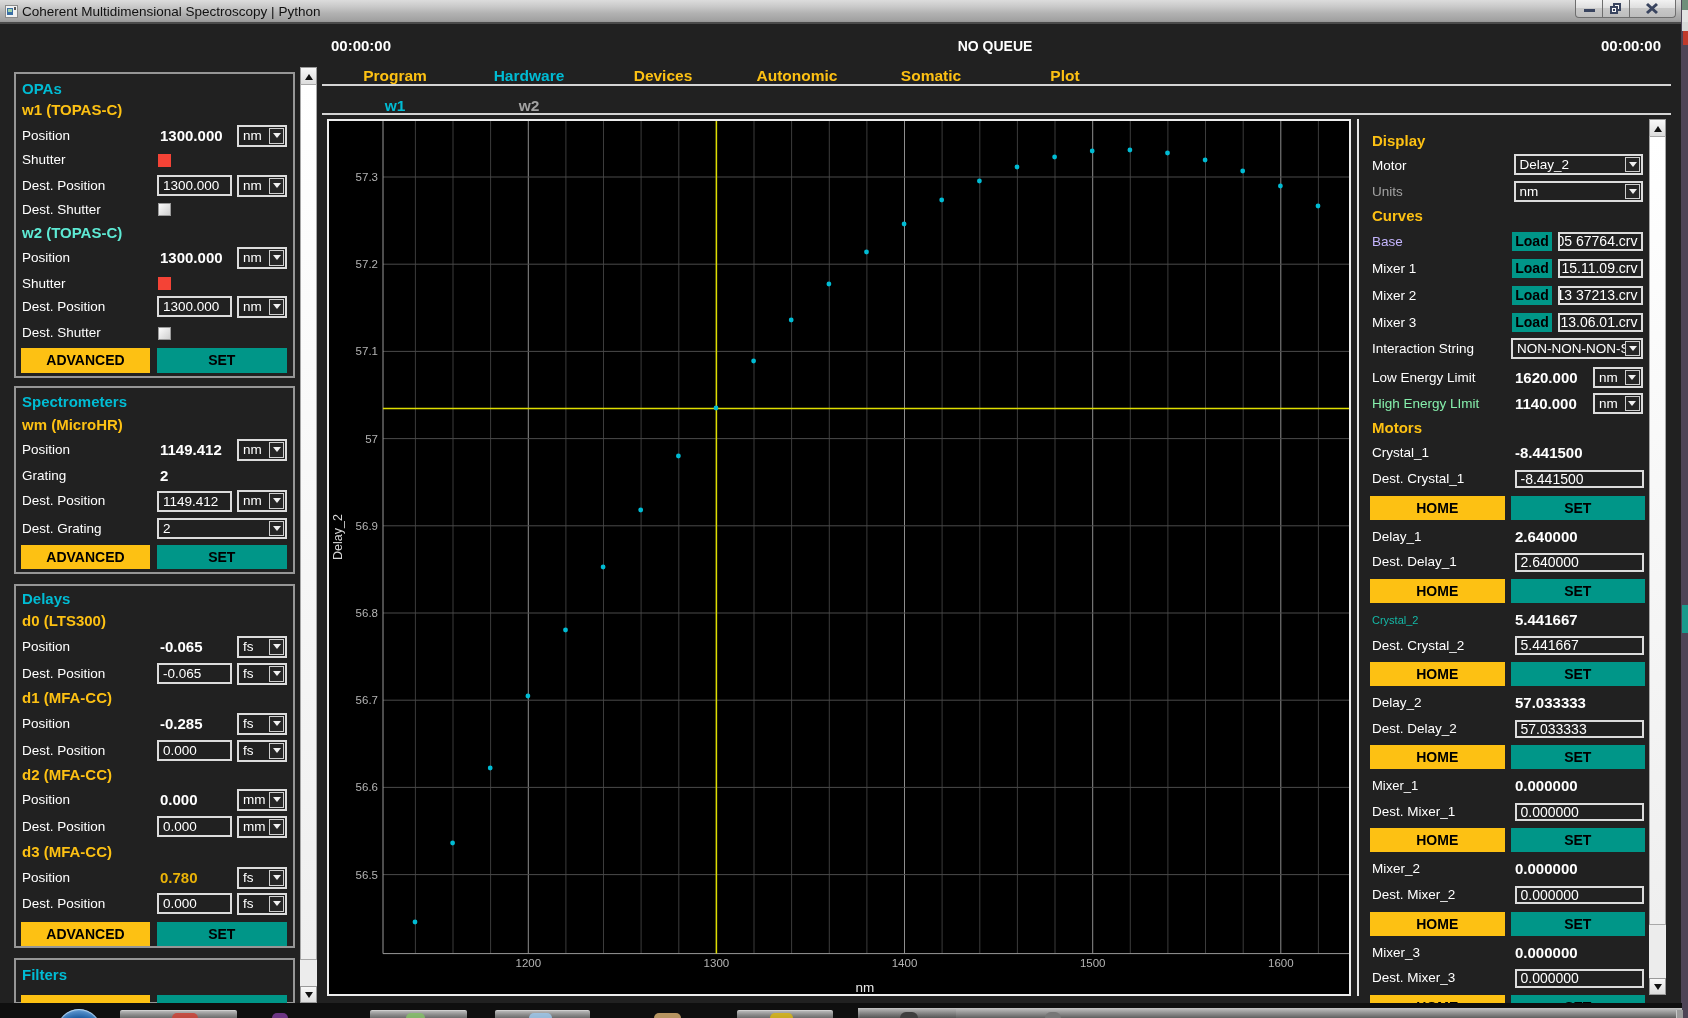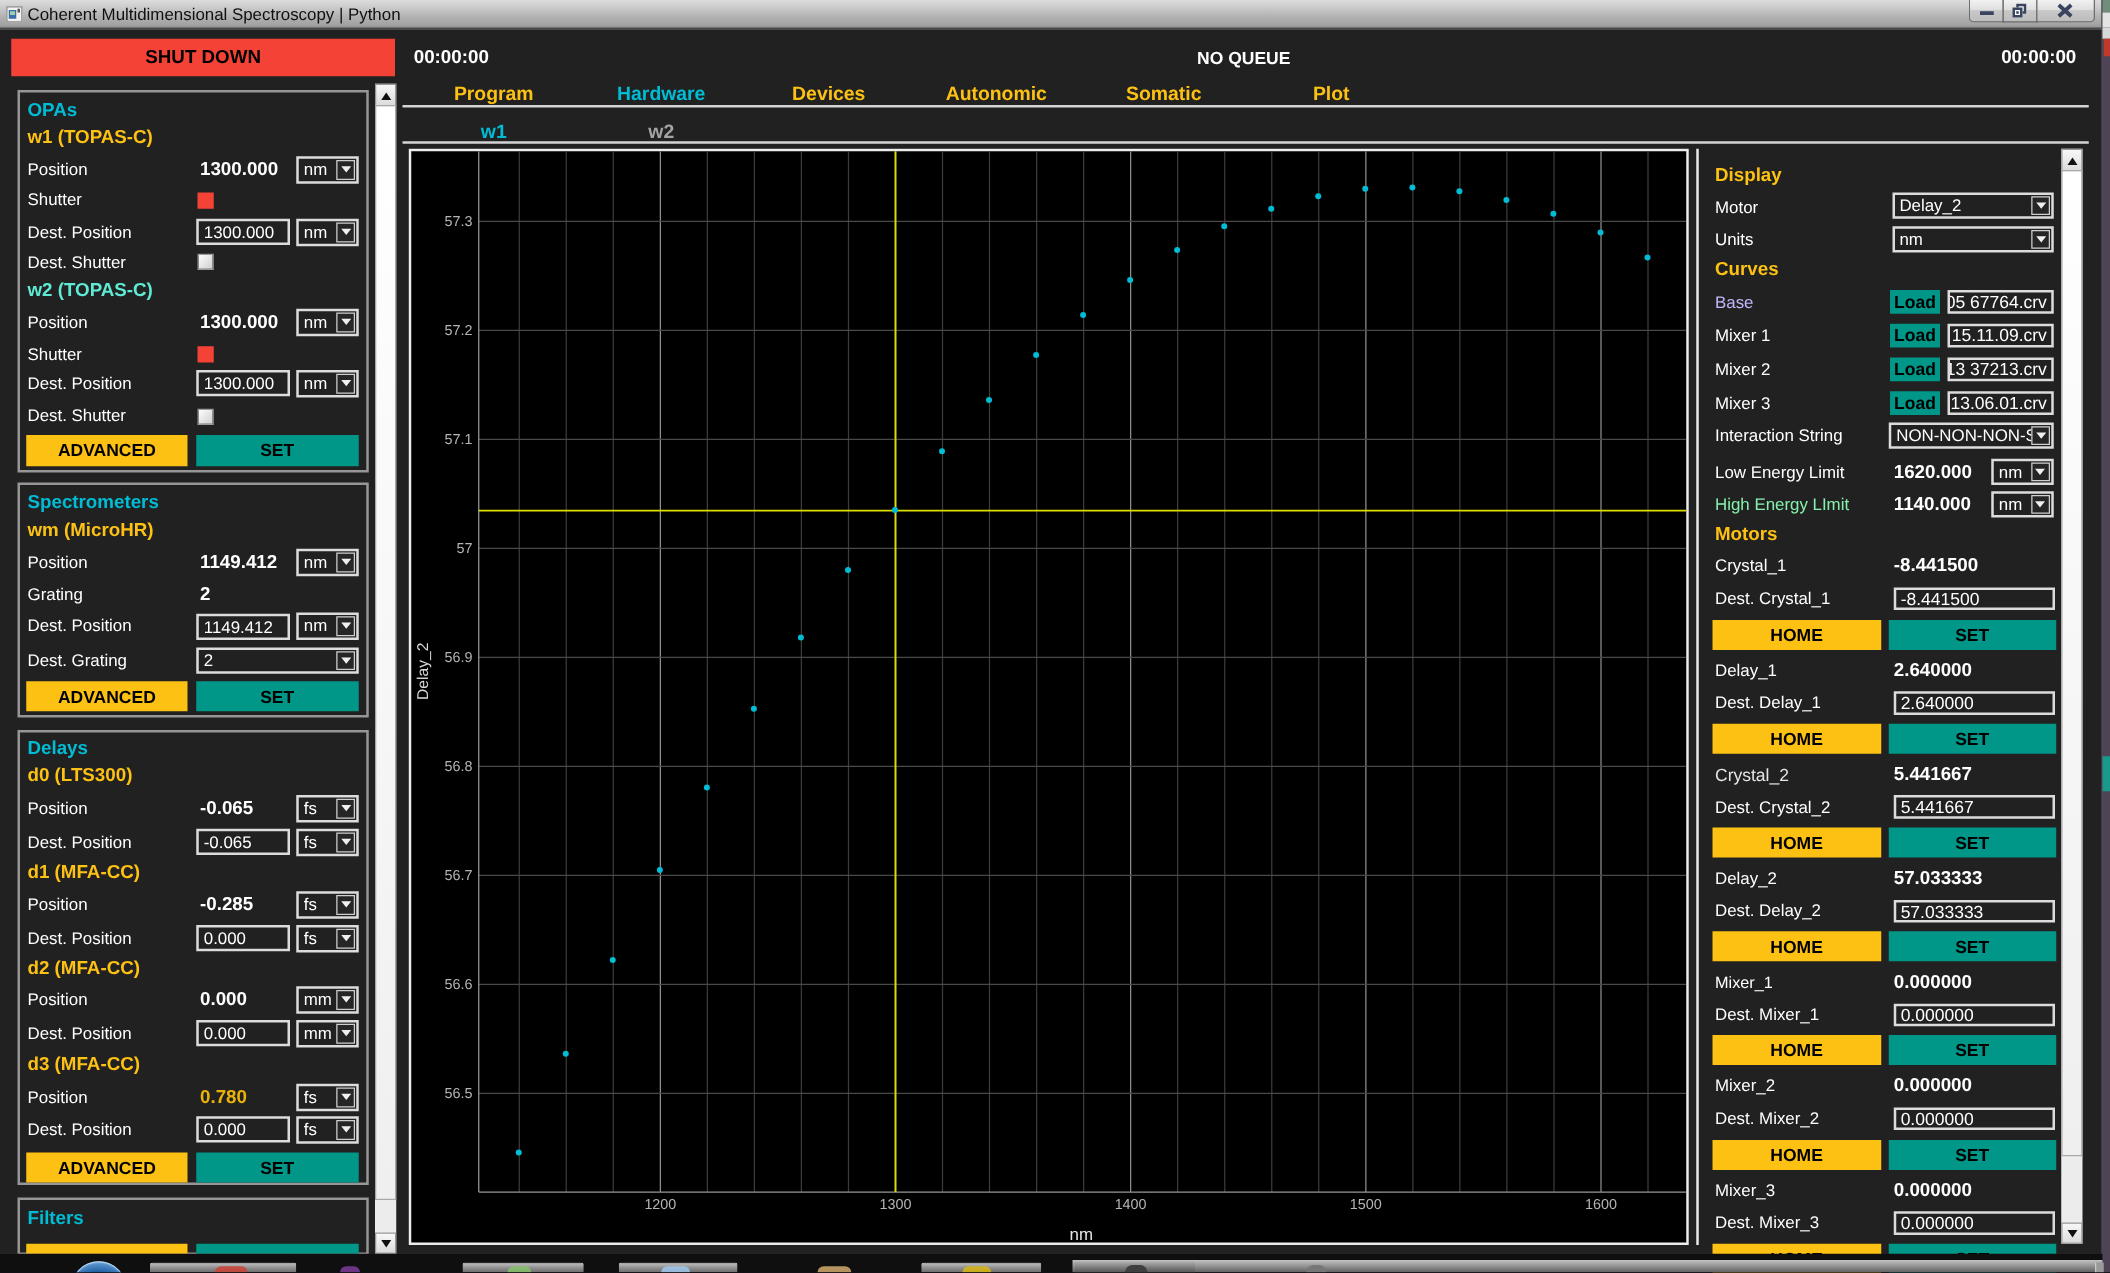--- a/index.html
+++ b/index.html
@@ -27,21 +27,20 @@
       <div style="position:absolute;left:7px;top:6px;width:8px;height:8px;border:2px solid #39445f;box-sizing:border-box;background:#f8f8f8">
         <div style="position:absolute;left:1px;top:1px;width:2px;height:2px;background:#39445f"></div>
       </div>
     </div>
 <div style="position:absolute;left:1629px;top:0px;width:47px;height:18px;background:linear-gradient(180deg,#f2f2f2,#dfdfdf 45%,#c8c8c8 50%,#bdbdbd);border:1px solid #6e6e6e;border-top:none;box-sizing:border-box;border-bottom-right-radius:4px">
       <svg width="45" height="18" style="position:absolute;left:0;top:0">
         <path d="M17 4 L27 13 M27 4 L17 13" stroke="#39445f" stroke-width="3"></path>
       </svg>
     </div>
 <div style="position:absolute;left:0;top:24px;width:1681px;height:979px;background:#212121"></div>
-<div style="position:absolute;left:9px;top:31px;width:307px;height:30px;background:#F44336;color:#000;font-weight:bold;font-size:15px;text-align:center;line-height:30px;overflow:hidden">SHUT DOWN</div>
 <div style="position:absolute;left:331px;top:37.0px;height:18px;line-height:18px;font-size:15px;color:#ffffff;font-weight:bold;white-space:nowrap">00:00:00</div>
 <div style="position:absolute;left:895px;top:37px;width:200px;height:18px;line-height:18px;font-size:14px;color:#fff;font-weight:bold;text-align:center">NO QUEUE</div>
 <div style="position:absolute;left:1461px;top:37px;width:200px;height:18px;line-height:18px;font-size:15px;color:#fff;font-weight:bold;text-align:right">00:00:00</div>
 <div style="position:absolute;left:328px;top:67px;width:134px;height:17px;line-height:17px;text-align:center;font-size:15.5px;font-weight:bold;color:#FDC113">Program</div>
 <div style="position:absolute;left:462px;top:67px;width:134px;height:17px;line-height:17px;text-align:center;font-size:15.5px;font-weight:bold;color:#00BCD4">Hardware</div>
 <div style="position:absolute;left:596px;top:67px;width:134px;height:17px;line-height:17px;text-align:center;font-size:15.5px;font-weight:bold;color:#FDC113">Devices</div>
 <div style="position:absolute;left:730px;top:67px;width:134px;height:17px;line-height:17px;text-align:center;font-size:15.5px;font-weight:bold;color:#FDC113">Autonomic</div>
 <div style="position:absolute;left:864px;top:67px;width:134px;height:17px;line-height:17px;text-align:center;font-size:15.5px;font-weight:bold;color:#FDC113">Somatic</div>
 <div style="position:absolute;left:998px;top:67px;width:134px;height:17px;line-height:17px;text-align:center;font-size:15.5px;font-weight:bold;color:#FDC113">Plot</div>
 <div style="position:absolute;left:322px;top:84px;width:1349px;height:2px;background:#d4d4d4"></div>
@@ -252,21 +251,21 @@
       <circle cx="913.7" cy="50.0" r="2.4" fill="#00BCD4"></circle>
       <circle cx="951.4" cy="65.0" r="2.4" fill="#00BCD4"></circle>
       <circle cx="989.0" cy="85.0" r="2.4" fill="#00BCD4"></circle>
     </svg>
 <div style="position:absolute;left:1357px;top:119px;width:2px;height:877px;background:#e8e8e8"></div>
 <div style="position:absolute;left:1372px;top:132.0px;height:18px;line-height:18px;font-size:15px;color:#FDC113;font-weight:bold;white-space:nowrap">Display</div>
 <div style="position:absolute;left:1372px;top:156.5px;height:18px;line-height:18px;font-size:13.5px;color:#ffffff;font-weight:normal;white-space:nowrap">Motor</div>
 <div style="position:absolute;left:1513.5px;top:154.2px;width:129.5px;height:21px;box-sizing:border-box;border:2px solid #dcdcdc;background:#212121;color:#fff;font-size:13.5px;line-height:17px;padding-left:4px;overflow:hidden;white-space:nowrap">Delay_2<div style="position:absolute;right:1px;top:1px;bottom:1px;width:15px;border:1px solid #cfcfcf;background:#262626;box-sizing:border-box">
         <div style="position:absolute;left:2.5px;top:4px;width:0;height:0;border-left:4px solid transparent;border-right:4px solid transparent;border-top:5px solid #f0f0f0"></div>
       </div></div>
-<div style="position:absolute;left:1372px;top:182.5px;height:18px;line-height:18px;font-size:13.5px;color:#ffffff;font-weight:normal;white-space:nowrap">Units</div>
+<div style="position:absolute;left:1372px;top:182.5px;height:18px;line-height:18px;font-size:13.5px;color:#a3a3a3;font-weight:normal;white-space:nowrap">Units</div>
 <div style="position:absolute;left:1513.5px;top:180.8px;width:129.5px;height:21px;box-sizing:border-box;border:2px solid #dcdcdc;background:#212121;color:#fff;font-size:13.5px;line-height:17px;padding-left:4px;overflow:hidden;white-space:nowrap">nm<div style="position:absolute;right:1px;top:1px;bottom:1px;width:15px;border:1px solid #cfcfcf;background:#262626;box-sizing:border-box">
         <div style="position:absolute;left:2.5px;top:4px;width:0;height:0;border-left:4px solid transparent;border-right:4px solid transparent;border-top:5px solid #f0f0f0"></div>
       </div></div>
 <div style="position:absolute;left:1372px;top:207.0px;height:18px;line-height:18px;font-size:15px;color:#FDC113;font-weight:bold;white-space:nowrap">Curves</div>
 <div style="position:absolute;left:1372px;top:232.5px;height:18px;line-height:18px;font-size:13.5px;color:#c4b5fd;font-weight:normal;white-space:nowrap">Base</div>
 <div style="position:absolute;left:1512px;top:231.8px;width:40px;height:19.5px;background:#009688;color:#000;font-weight:bold;font-size:14px;text-align:center;line-height:19.5px;overflow:hidden">Load</div>
 <div style="position:absolute;left:1557.5px;top:231.8px;width:85px;height:19.5px;box-sizing:border-box;border:2px solid #dcdcdc;background:#212121;overflow:hidden">
       <span style="position:absolute;right:3px;top:0;line-height:15.5px;color:#fff;font-size:14px;white-space:nowrap">2015.05.05 67764.crv</span>
     </div>
 <div style="position:absolute;left:1372px;top:259.5px;height:18px;line-height:18px;font-size:13.5px;color:#ffffff;font-weight:normal;white-space:nowrap">Mixer 1</div>
@@ -304,21 +303,21 @@
 <div style="position:absolute;left:1372px;top:470.2px;height:18px;line-height:18px;font-size:13.5px;color:#ffffff;font-weight:normal;white-space:nowrap">Dest. Crystal_1</div>
 <div style="position:absolute;left:1514.5px;top:469.9px;width:129.5px;height:18.5px;box-sizing:border-box;border:2px solid #dcdcdc;background:#212121;color:#fff;font-size:14px;line-height:14.5px;padding-left:4px;overflow:hidden;white-space:nowrap">-8.441500</div>
 <div style="position:absolute;left:1370px;top:495.59999999999997px;width:134.5px;height:24px;background:#FDC113;color:#000;font-weight:bold;font-size:14px;text-align:center;line-height:24px;overflow:hidden">HOME</div>
 <div style="position:absolute;left:1510.5px;top:495.59999999999997px;width:134.5px;height:24px;background:#009688;color:#000;font-weight:bold;font-size:14px;text-align:center;line-height:24px;overflow:hidden">SET</div>
 <div style="position:absolute;left:1372px;top:527.6px;height:18px;line-height:18px;font-size:13.5px;color:#ffffff;font-weight:normal;white-space:nowrap">Delay_1</div>
 <div style="position:absolute;left:1515px;top:527.6px;height:18px;line-height:18px;font-size:15px;color:#ffffff;font-weight:bold;white-space:nowrap">2.640000</div>
 <div style="position:absolute;left:1372px;top:553.4px;height:18px;line-height:18px;font-size:13.5px;color:#ffffff;font-weight:normal;white-space:nowrap">Dest. Delay_1</div>
 <div style="position:absolute;left:1514.5px;top:553.1px;width:129.5px;height:18.5px;box-sizing:border-box;border:2px solid #dcdcdc;background:#212121;color:#fff;font-size:14px;line-height:14.5px;padding-left:4px;overflow:hidden;white-space:nowrap">2.640000</div>
 <div style="position:absolute;left:1370px;top:578.8000000000001px;width:134.5px;height:24px;background:#FDC113;color:#000;font-weight:bold;font-size:14px;text-align:center;line-height:24px;overflow:hidden">HOME</div>
 <div style="position:absolute;left:1510.5px;top:578.8000000000001px;width:134.5px;height:24px;background:#009688;color:#000;font-weight:bold;font-size:14px;text-align:center;line-height:24px;overflow:hidden">SET</div>
-<div style="position:absolute;left:1372px;top:610.8px;height:18px;line-height:18px;font-size:14px;color:#e5e5e5;font-weight:normal;white-space:nowrap">Crystal_2</div>
+<div style="position:absolute;left:1372px;top:610.8px;height:18px;line-height:18px;font-size:11px;color:#14b8a6;font-weight:normal;white-space:nowrap">Crystal_2</div>
 <div style="position:absolute;left:1515px;top:610.8px;height:18px;line-height:18px;font-size:15px;color:#ffffff;font-weight:bold;white-space:nowrap">5.441667</div>
 <div style="position:absolute;left:1372px;top:636.6px;height:18px;line-height:18px;font-size:13.5px;color:#ffffff;font-weight:normal;white-space:nowrap">Dest. Crystal_2</div>
 <div style="position:absolute;left:1514.5px;top:636.3px;width:129.5px;height:18.5px;box-sizing:border-box;border:2px solid #dcdcdc;background:#212121;color:#fff;font-size:14px;line-height:14.5px;padding-left:4px;overflow:hidden;white-space:nowrap">5.441667</div>
 <div style="position:absolute;left:1370px;top:662.0px;width:134.5px;height:24px;background:#FDC113;color:#000;font-weight:bold;font-size:14px;text-align:center;line-height:24px;overflow:hidden">HOME</div>
 <div style="position:absolute;left:1510.5px;top:662.0px;width:134.5px;height:24px;background:#009688;color:#000;font-weight:bold;font-size:14px;text-align:center;line-height:24px;overflow:hidden">SET</div>
 <div style="position:absolute;left:1372px;top:694.0px;height:18px;line-height:18px;font-size:13.5px;color:#ffffff;font-weight:normal;white-space:nowrap">Delay_2</div>
 <div style="position:absolute;left:1515px;top:694.0px;height:18px;line-height:18px;font-size:15px;color:#ffffff;font-weight:bold;white-space:nowrap">57.033333</div>
 <div style="position:absolute;left:1372px;top:719.8px;height:18px;line-height:18px;font-size:13.5px;color:#ffffff;font-weight:normal;white-space:nowrap">Dest. Delay_2</div>
 <div style="position:absolute;left:1514.5px;top:719.5px;width:129.5px;height:18.5px;box-sizing:border-box;border:2px solid #dcdcdc;background:#212121;color:#fff;font-size:14px;line-height:14.5px;padding-left:4px;overflow:hidden;white-space:nowrap">57.033333</div>
 <div style="position:absolute;left:1370px;top:745.2px;width:134.5px;height:24px;background:#FDC113;color:#000;font-weight:bold;font-size:14px;text-align:center;line-height:24px;overflow:hidden">HOME</div>

